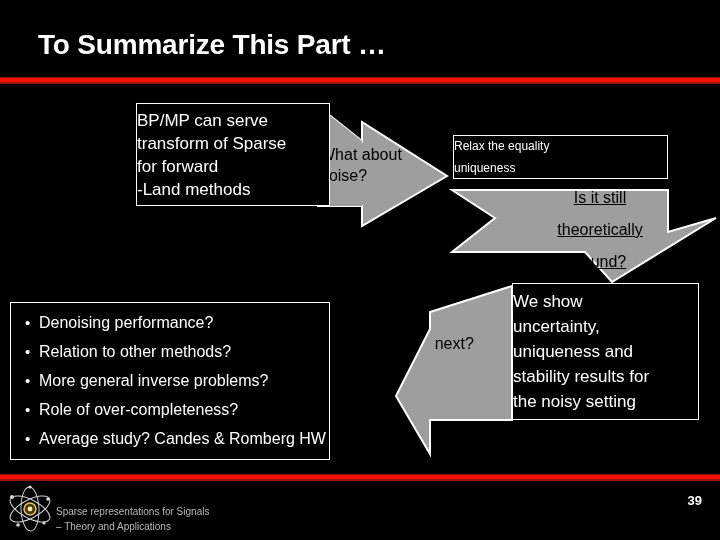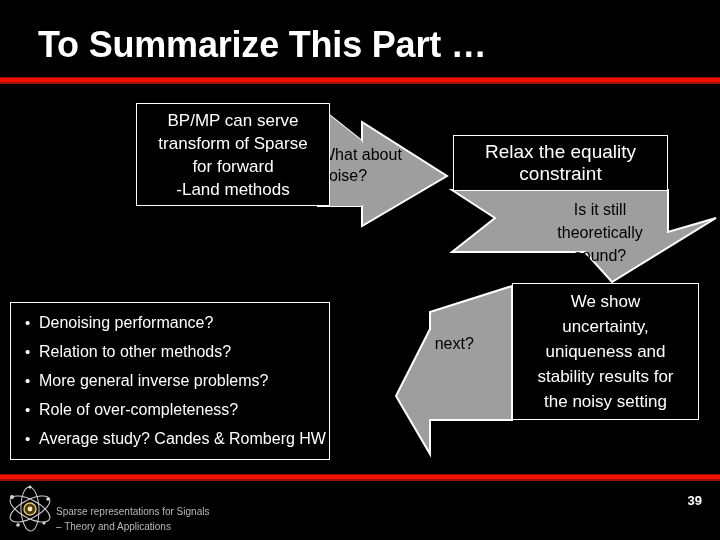--- a/index.html
+++ b/index.html
@@ -23,21 +23,21 @@
     overflow: hidden;
   }
 
   
   #slide-title {
     position: absolute;
     left: 38px;
     top: 28px;
     width: 640px;
     color: #ffffff;
-    font-size: 36px;
+    font-size: 28px;
     font-weight: bold;
     letter-spacing: -0.2px;
     line-height: 34px;
     white-space: nowrap;
   }
   .red-rule {
     position: absolute;
     left: 0;
     width: 720px;
     height: 7px;
@@ -57,37 +57,36 @@
     pointer-events: none;
   }
 
   
   .tbox {
     position: absolute;
     box-sizing: border-box;
     background: #000000;
     border: 1px solid #ffffff;
     color: #ffffff;
-    text-align: center;
     display: flex;
     flex-direction: column;
     justify-content: center;
   }
   .tbox .line { display: block; }
 
   #box-forward {
     left: 136px; top: 103px;
     width: 194px; height: 103px;
     font-size: 17px;
     line-height: 23px;
   }
   #box-relax {
     left: 453px; top: 135px;
-    width: 215px; height: 56px;
-    font-size: 19px;
+    width: 215px; height: 44px;
+    font-size: 12px;
     line-height: 22px;
   }
   #box-weshow {
     left: 512px; top: 283px;
     width: 187px; height: 137px;
     font-size: 17px;
     line-height: 25px;
   }
   #box-bullets {
     left: 10px; top: 302px;
@@ -116,23 +115,24 @@
     text-align: center;
     font-size: 16px;
     line-height: 21px;
   }
   #caption-noise {
     left: 320px; top: 144px;
     width: 130px;
     text-align: left;
   }
   #caption-sound {
-    left: 540px; top: 198px;
+    left: 540px; top: 182px;
     width: 120px;
-    line-height: 23px;
+    line-height: 32px;
+    text-decoration: underline;
   }
   #caption-next {
     left: 390px; top: 332px;
     width: 110px;
     text-align: left;
     line-height: 24px;
   }
   #caption-next .l2 { padding-left: 26px; }
 
   
@@ -198,21 +198,21 @@
 
   <div id="box-forward" class="tbox">
     <span class="line">BP/MP can serve</span>
     <span class="line">transform of Sparse</span>
     <span class="line">for forward</span>
     <span class="line">-Land methods</span>
   </div>
 
   <div id="box-relax" class="tbox">
     <span class="line">Relax the equality</span>
-    <span class="line">constraint</span>
+    <span class="line">uniqueness</span>
   </div>
 
   <div id="box-weshow" class="tbox">
     <span class="line">We show</span>
     <span class="line">uncertainty,</span>
     <span class="line">uniqueness and</span>
     <span class="line">stability results for</span>
     <span class="line">the noisy setting</span>
   </div>
 

